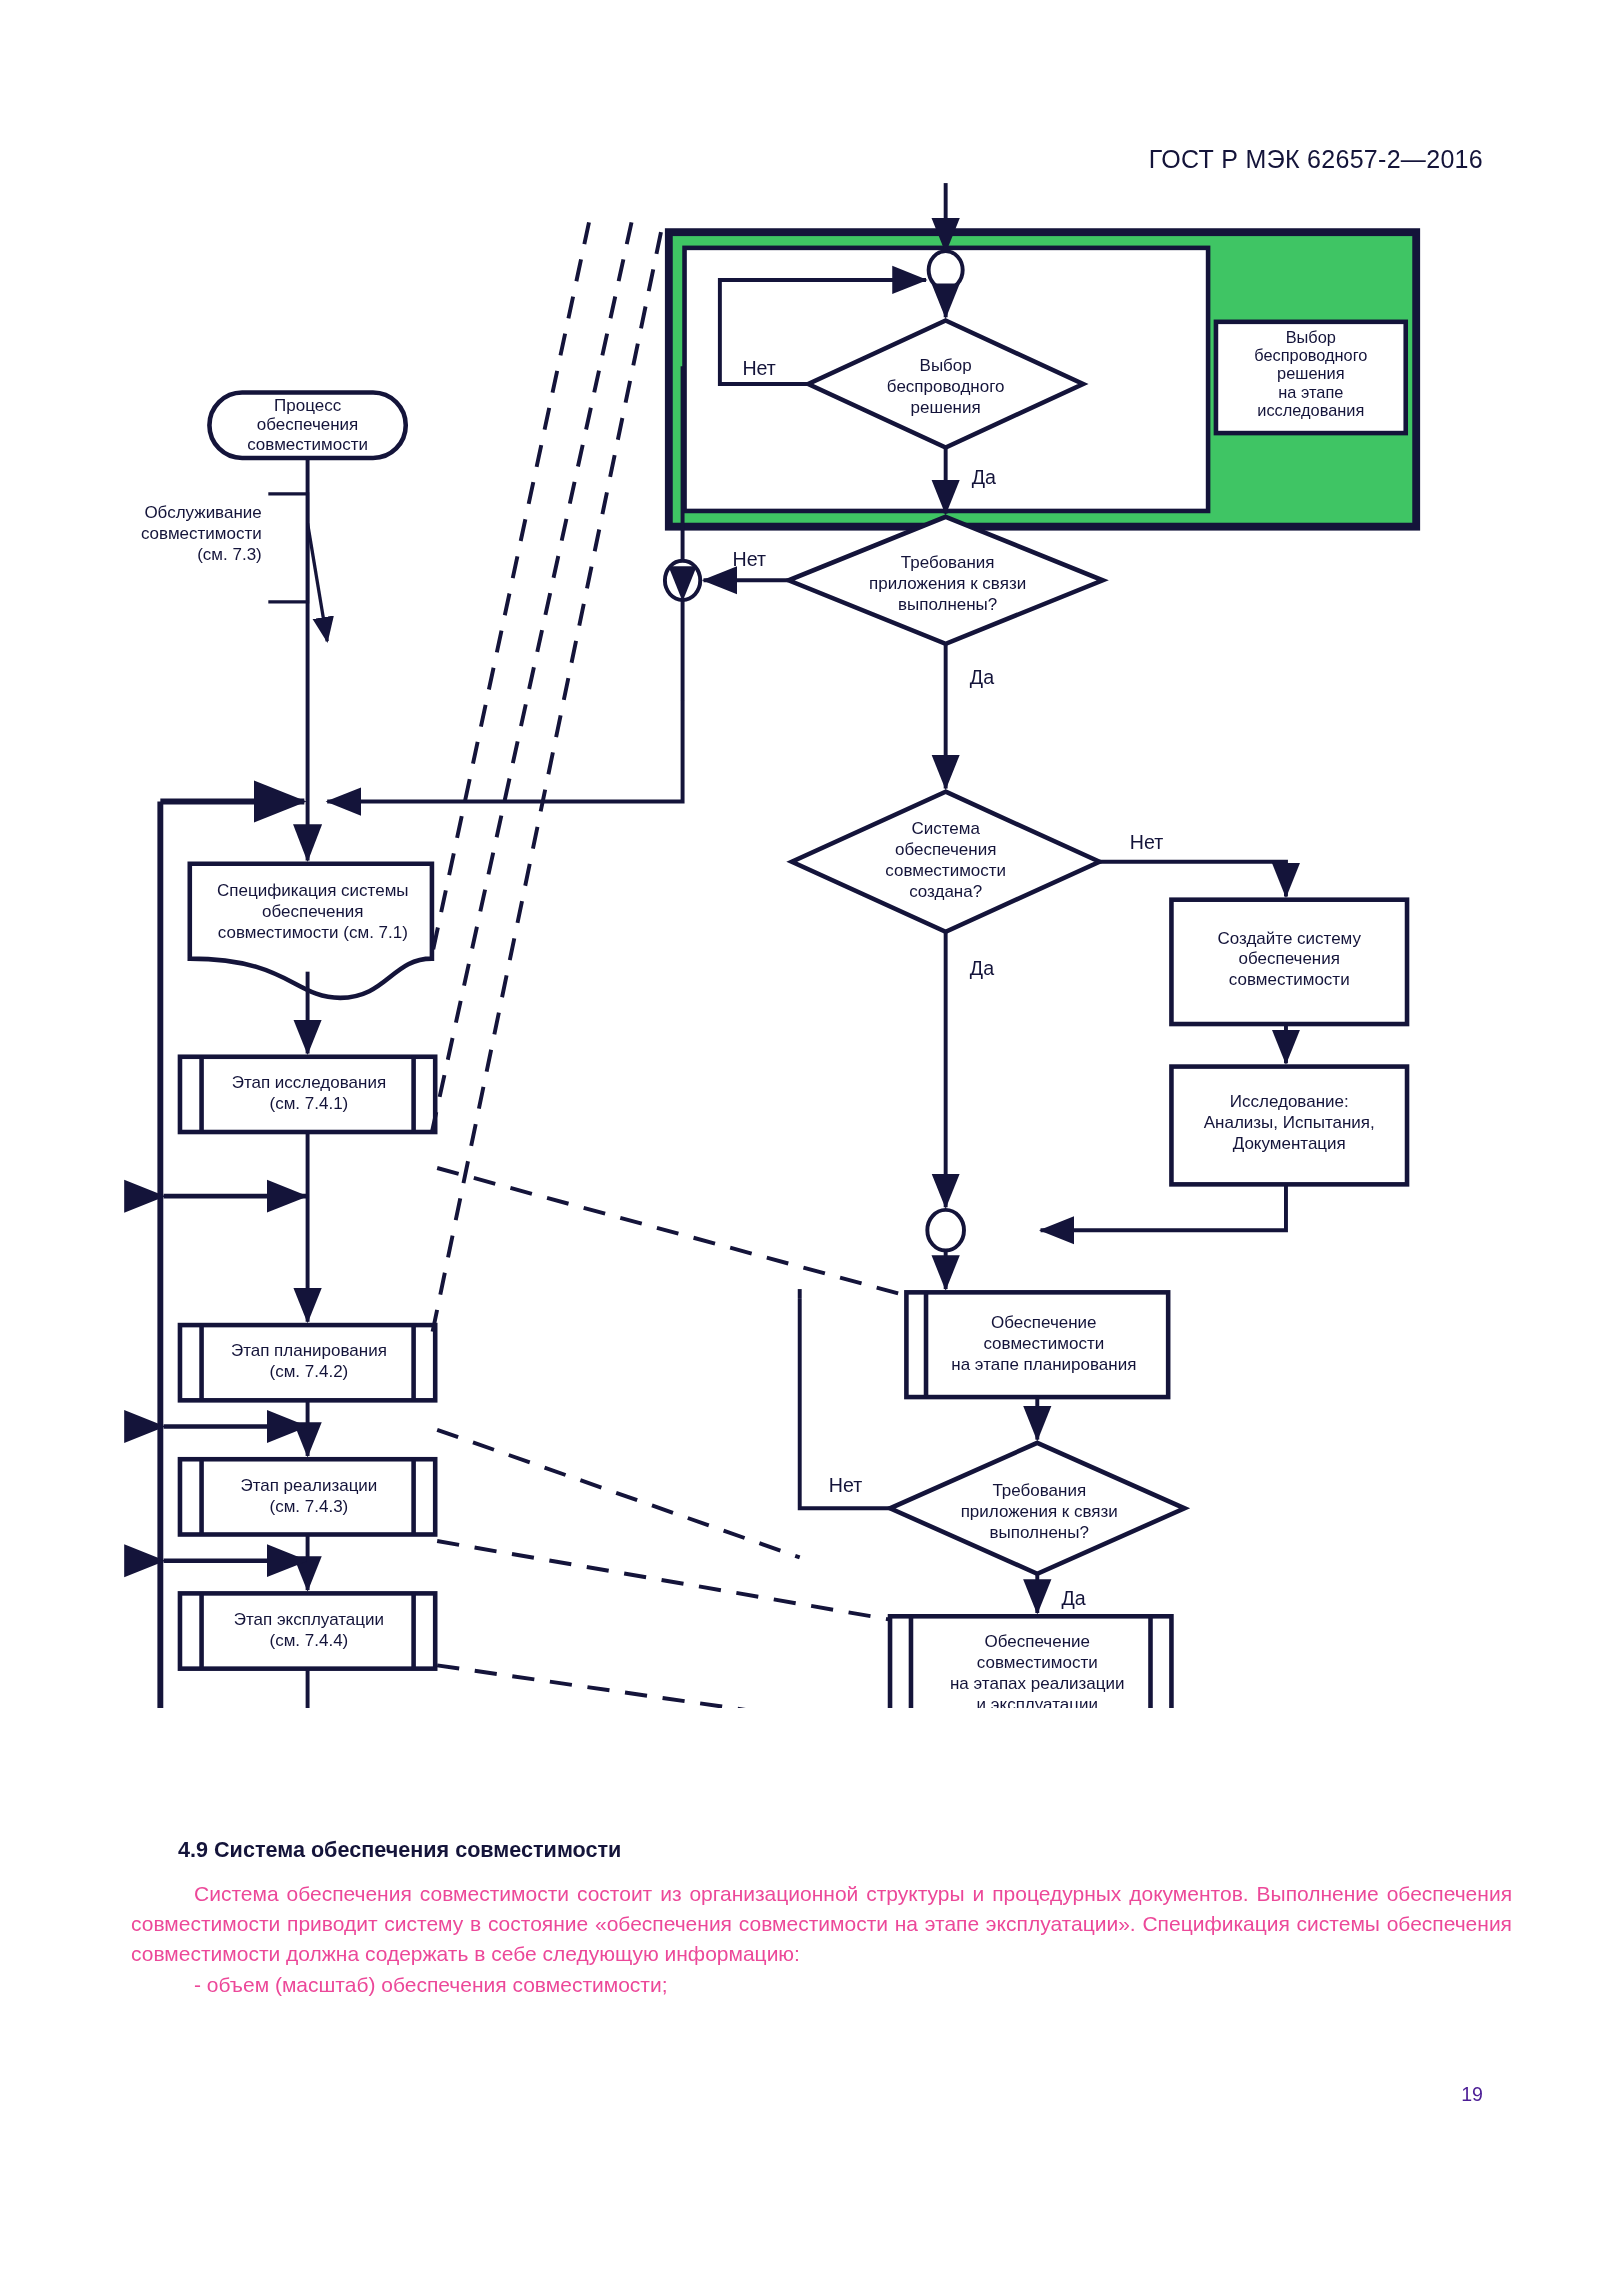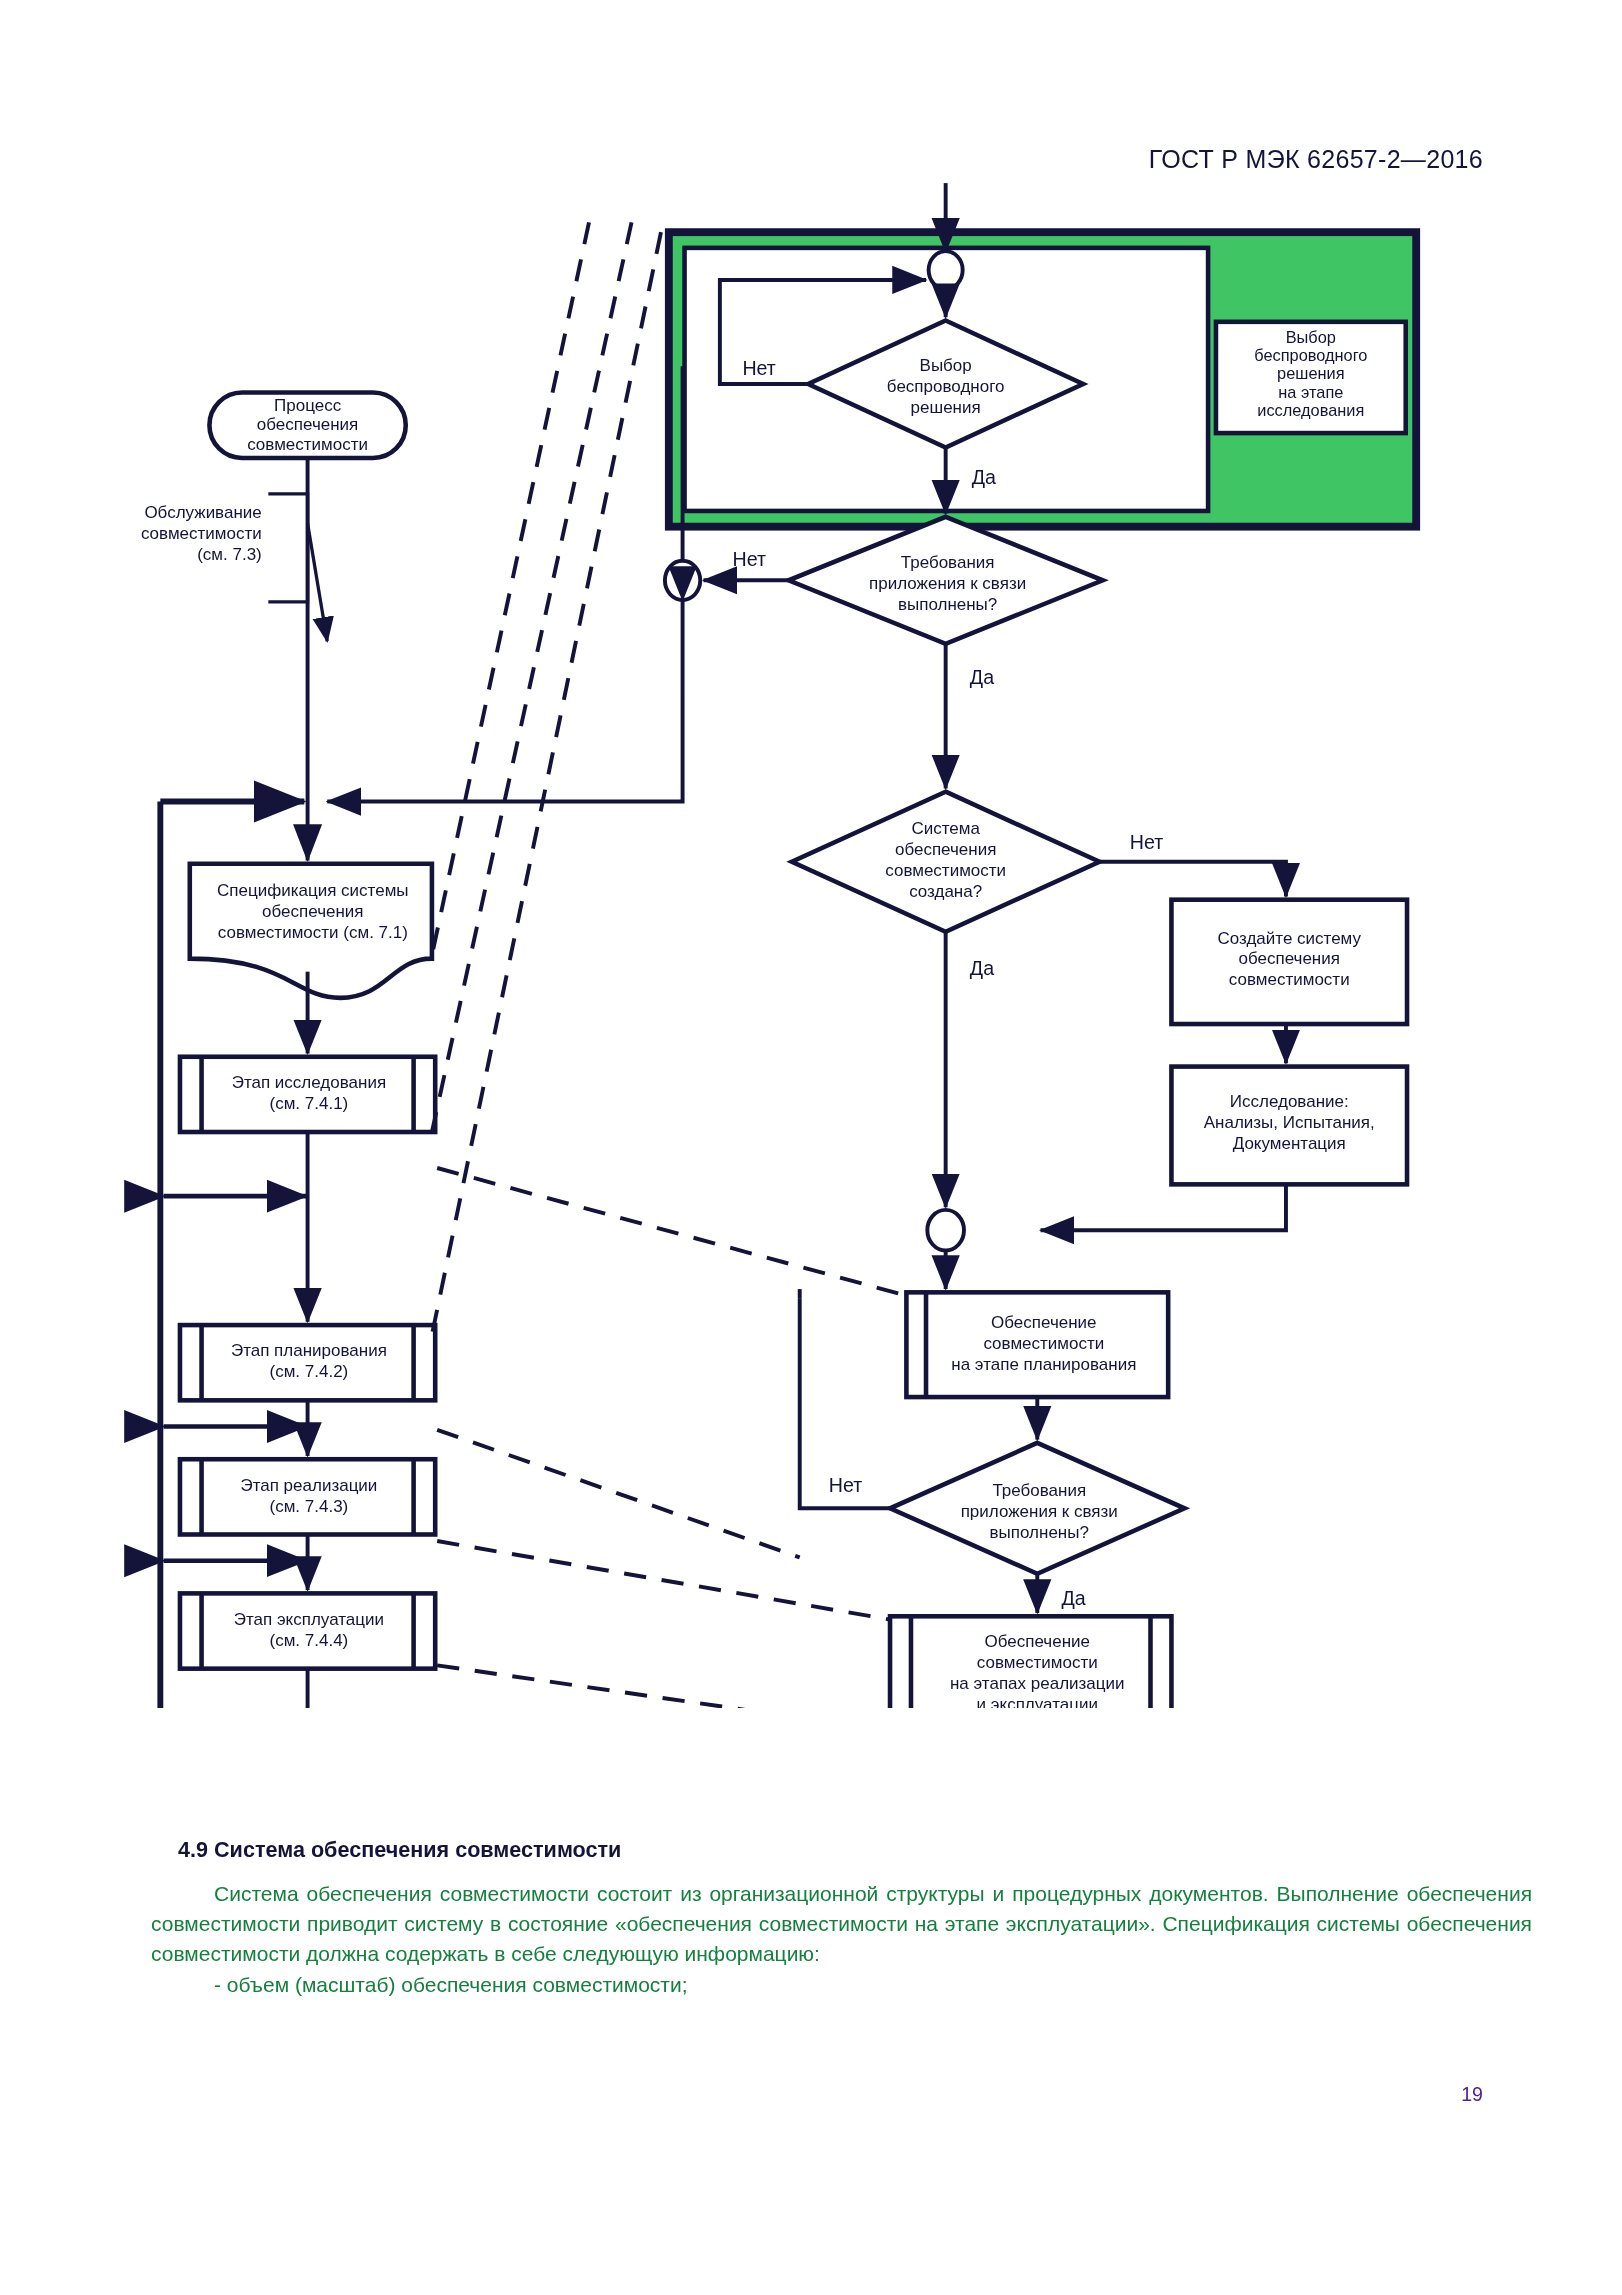--- a/index.html
+++ b/index.html
@@ -26,22 +26,22 @@
   #figure-caption{
     position:absolute; left:0; right:0; top:1737px;
     text-align:center; font-size:19.6px; color:#14143a;
   }
   #section-heading{
     position:absolute; left:178px; top:1807px;
     font-size:21.6px; font-weight:bold; color:#14143a;margin-top:30px;
   }
   #body-text{
     position:absolute; left:131px; top:1879px; width:1381px;
-    font-size:21px; line-height:1.44; color:#15803d;
-    text-align:justify; text-justify:inter-word;margin-left:20px;
+    font-size:21px; line-height:1.44; color:#ec4899;
+    text-align:justify; text-justify:inter-word;
   }
   #body-text p{margin:0;text-indent:63px;}
   #body-text .bullet{margin:0;text-indent:0;padding-left:63px;text-align:left;}
   #page-number{
     position:absolute; right:140px; top:2083px;
     font-size:19.6px; color:#4c1d95;
   }
 </style>
 </head>
 <body>

